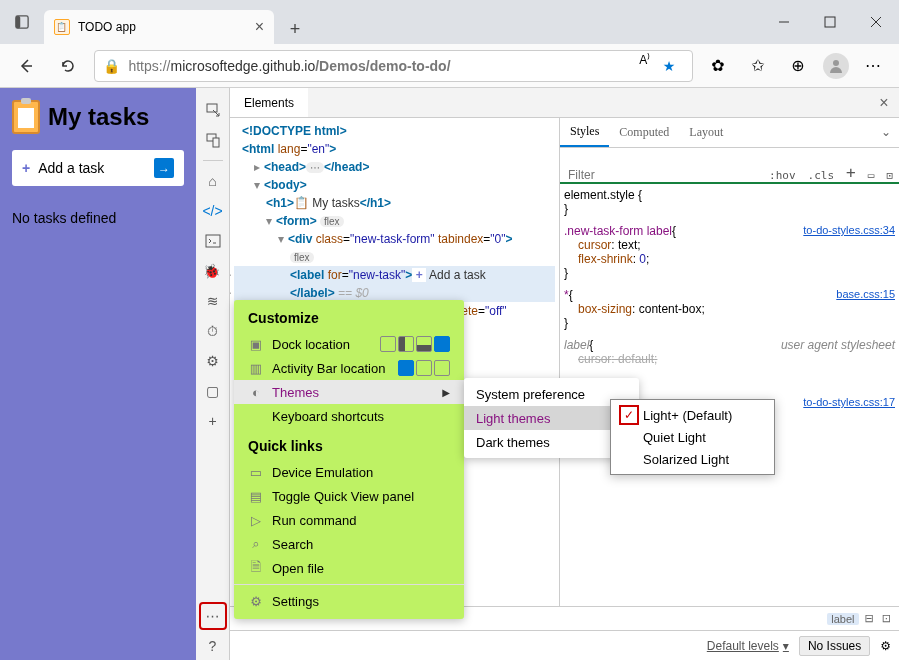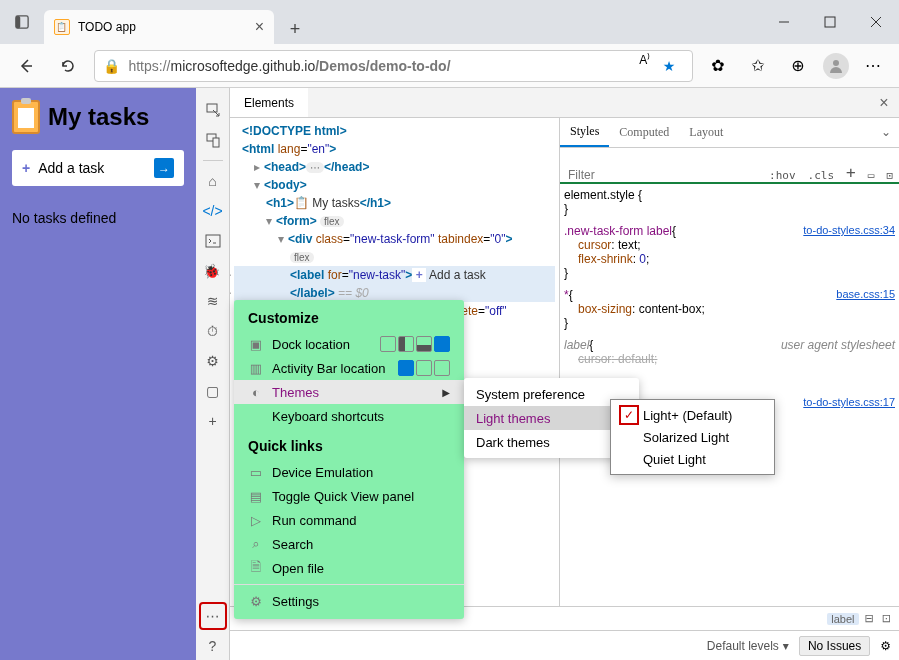--- a/index.html
+++ b/index.html
@@ -91,25 +91,25 @@
 .pname { color: #994500; }
 .pval { color: #1a1aa6; }
 .comment { color: #888; font-style: italic; }
 .strike { text-decoration: line-through; color: #aaa; }
 
 .breadcrumb-bar { height: 24px; border-top: 1px solid #ccc; display: flex; align-items: center; padding: 0 8px; font-size: 11px; font-family: Consolas, monospace; color: #666; gap: 6px; background: #fff; }
 .bc-sel { background: #dce8f7; padding: 0 4px; border-radius: 2px; }
 .breadcrumb-actions { margin-left: auto; display: flex; gap: 8px; }
 
 .console-strip { height: 30px; border-top: 1px solid #ccc; display: flex; align-items: center; padding: 0 8px; font-size: 12px; gap: 10px; background: #fff; }
-.console-item { display: flex; align-items: flex-end; gap: 4px; color: #555; }
+.console-item { display: flex; align-items: flex-end; gap: 4px; color: #555; text-decoration: underline; }
 .no-issues { background: #eee; padding: 2px 8px; border-radius: 2px; border: 1px solid #ccc; }
 
 
-.popup { position: absolute; left: 234px; top: 300px; width: 230px; background: #86efac; box-shadow: 0 2px 10px rgba(0,0,0,0.25); border-radius: 3px; z-index: 50; padding-bottom: 6px; }
+.popup { position: absolute; left: 234px; top: 300px; width: 230px; background: #bef264; box-shadow: 0 2px 10px rgba(0,0,0,0.25); border-radius: 3px; z-index: 50; padding-bottom: 6px; }
 .popup h4 { font-size: 14px; font-weight: 600; padding: 10px 14px 6px; }
 .popup-item { display: flex; align-items: center; padding: 4px 14px; font-size: 13px; gap: 8px; height: 24px; }
 .popup-item.sel { background: #e8e8e8; }
 .popup-item .arrow-r { margin-left: auto; color: #333; font-size: 10px; }
 .dock-icons { margin-left: auto; display: flex; gap: 2px; }
 .dock-icon { width: 16px; height: 16px; border: 1px solid #888; border-radius: 2px; }
 .dock-icon.sel { background: #0078d4; border-color: #0078d4; }
 .popup-icon { width: 16px; height: 16px; display: flex; align-items: center; justify-content: center; color: #777; font-size: 13px; }
 
 .submenu { position: absolute; left: 464px; top: 378px; width: 175px; background: #fff; box-shadow: 0 2px 10px rgba(0,0,0,0.25); border-radius: 3px; z-index: 51; padding: 4px 0; }
@@ -401,19 +401,19 @@
 
 <div class="submenu2">
   <div class="submenu2-item">
     <span class="check-box highlight">
         <span class="check-mark">✓</span>
       </span>
     <span>Light+ (Default)</span>
   </div>
   <div class="submenu2-item">
       <span class="check-box"></span>
-      <span>Solarized Light</span>
+      <span>Quiet Light</span>
     </div>
   <div class="submenu2-item">
       <span class="check-box"></span>
-      <span>Quiet Light</span>
+      <span>Solarized Light</span>
     </div>
 </div>
 
 </body></html>

